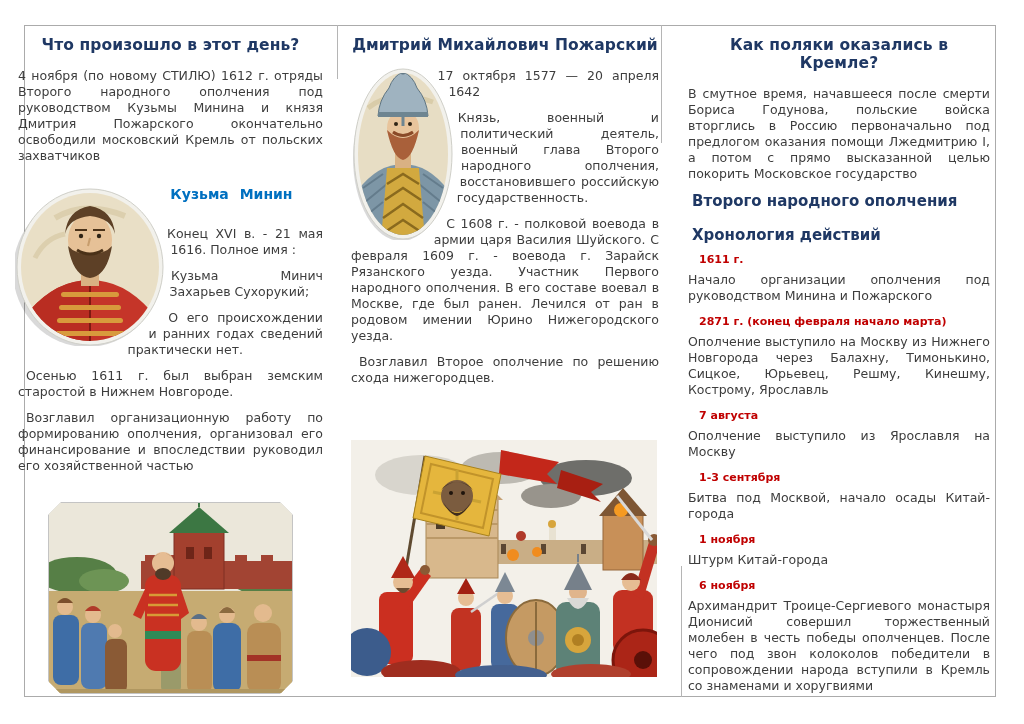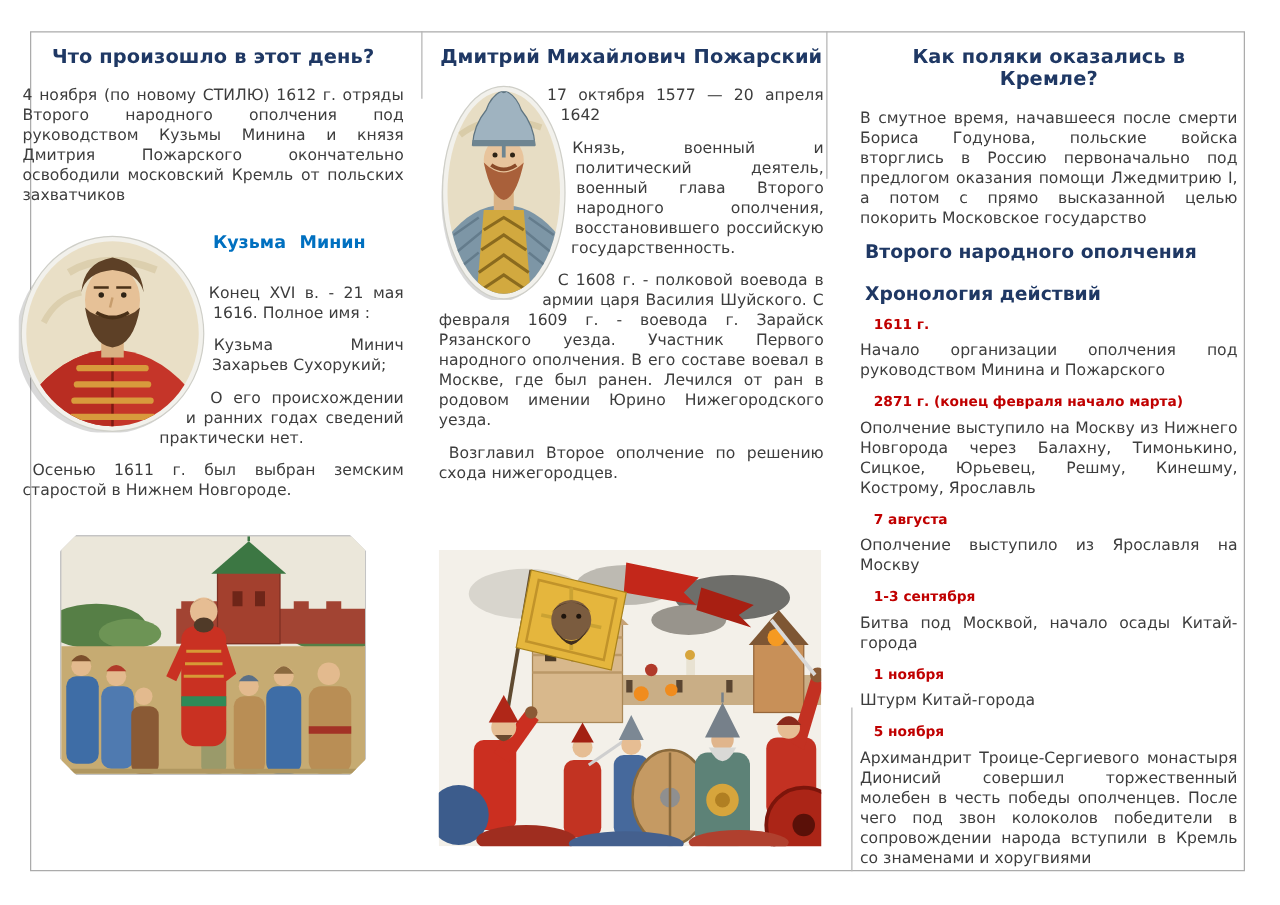--- a/index.html
+++ b/index.html
@@ -84,20 +84,21 @@
             <path d="M75,50 L73,58" stroke="#c79d6d" stroke-width="2"></path>
           </g>
         </svg>
       </div>
       <h3 class="minin-h">Кузьма Минин</h3>
       <p>Конец XVI в. - 21 мая 1616. Полное имя :</p>
       <p>Кузьма Минич Захарьев Сухорукий;</p>
       <p class="ind">О его происхождении и ранних годах сведений практически нет.</p>
     </div>
     <p class="ind clr">Осенью 1611 г. был выбран земским старостой в Нижнем Новгороде.</p>
+    <p class="ind">Возглавил организационную работу по формированию ополчения, организовал его финансирование и впоследствии руководил его хозяйственной частью</p>
 
     <div class="pic1">
       <svg width="243" height="190" viewBox="0 0 243 190">
         <rect width="243" height="190" fill="#ebe7da"></rect>
         <ellipse cx="28" cy="72" rx="40" ry="18" fill="#567f46"></ellipse>
         <ellipse cx="218" cy="76" rx="38" ry="16" fill="#567f46"></ellipse>
         <ellipse cx="55" cy="78" rx="25" ry="12" fill="#6d9455"></ellipse>
         <rect x="92" y="58" width="151" height="28" fill="#a24433"></rect>
         <rect x="96" y="52" width="12" height="7" fill="#a24433"></rect>
         <rect x="120" y="52" width="12" height="7" fill="#a24433"></rect>
@@ -287,17 +288,17 @@
     </div>
     <div class="evt">
       <div class="edate">1-3 сентября</div>
       <p>Битва под Москвой, начало осады Китай-города</p>
     </div>
     <div class="evt">
       <div class="edate">1 ноября</div>
       <p>Штурм Китай-города</p>
     </div>
     <div class="evt">
-      <div class="edate">5 ноября</div>
+      <div class="edate">6 ноября</div>
       <p>Архимандрит Троице-Сергиевого монастыря Дионисий совершил торжественный молебен в честь победы ополченцев. После чего под звон колоколов победители в сопровождении народа вступили в Кремль со знаменами и хоругвиями</p>
     </div>
   </div>
 </div>
 
 </body></html>

